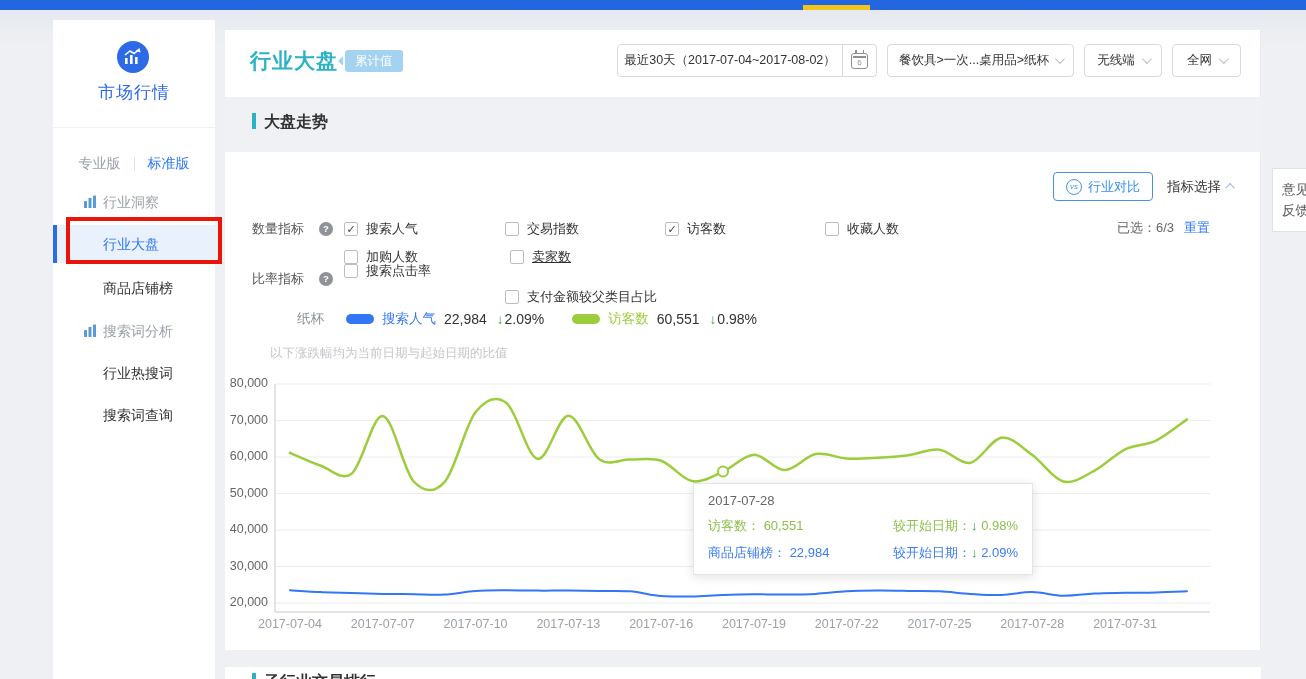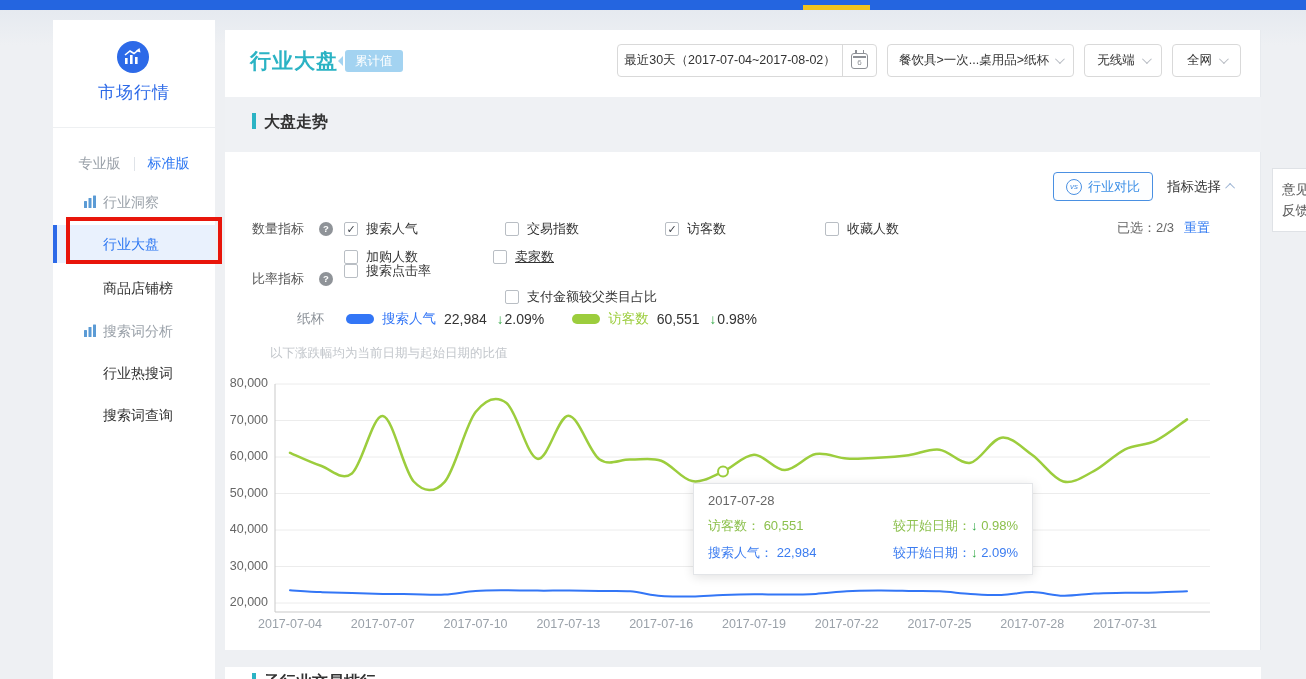--- a/index.html
+++ b/index.html
@@ -191,21 +191,21 @@
       <div class="btn-compare">
         <span class="vs-circle">vs</span>
         <span>行业对比</span>
       </div>
       <div class="ind-select">
         <span>指标选择</span>
         <span class="caret-up"></span>
       </div>
     </div>
     <div class="sel-row">
-      <span class="sel-info">已选：2/3</span>
+      <span class="sel-info">已选：6/3</span>
       <span class="reset">重置</span>
     </div>
 
     <div class="ind-label" style="top:68px">
       <span>数量指标</span>
       <span class="help">?</span>
     </div>
     <div class="ind-label" style="top:118px">
       <span>比率指标</span>
       <span class="help">?</span>
@@ -224,21 +224,21 @@
           <span class="ck-label">访客数</span>
         </span>
         <span class="ck" style="left: 600px; top: 68px;">
           <span class="box"></span>
           <span class="ck-label">收藏人数</span>
         </span>
         <span class="ck" style="left: 119px; top: 96px;">
           <span class="box"></span>
           <span class="ck-label">加购人数</span>
         </span>
-        <span class="ck" style="left: 268px; top: 96px; text-decoration: underline;">
+        <span class="ck" style="left: 285px; top: 96px; text-decoration: underline;">
           <span class="box"></span>
           <span class="ck-label">卖家数</span>
         </span>
       </div>
     <div class="checks" id="rchecks">
         <span class="ck" style="left: 119px; top: 110px;">
           <span class="box"></span>
           <span class="ck-label">搜索点击率</span>
         </span>
         <span class="ck" style="left: 280px; top: 118px; margin-top: 18px;">
@@ -283,21 +283,21 @@
           <circle cx="493.02" cy="101.6" r="5" fill="#fff" stroke="#9ccd3d" stroke-width="2"></circle>
           <path d="M60.0,220.3C65.2,220.6 80.6,221.6 90.9,222.1C101.2,222.5 111.5,222.8 121.9,223.1C132.2,223.4 142.5,223.7 152.8,223.9C163.1,224.1 173.4,224.1 183.7,224.2C194.0,224.4 204.3,225.2 214.7,224.6C225.0,224.1 235.3,221.7 245.6,221.0C255.9,220.2 266.2,220.3 276.5,220.2C286.8,220.2 297.1,220.5 307.4,220.6C317.8,220.7 328.1,220.5 338.4,220.6C348.7,220.7 359.0,220.8 369.3,221.0C379.6,221.1 389.9,220.5 400.2,221.3C410.5,222.2 420.8,225.2 431.2,226.1C441.5,226.9 451.8,226.6 462.1,226.4C472.4,226.2 482.7,225.3 493.0,225.0C503.3,224.6 513.6,224.3 524.0,224.2C534.3,224.2 544.6,224.7 554.9,224.6C565.2,224.5 575.5,224.4 585.8,223.9C596.1,223.3 606.4,221.9 616.7,221.3C627.0,220.8 637.4,220.7 647.7,220.6C658.0,220.5 668.3,220.8 678.6,221.0C688.9,221.1 699.2,220.8 709.5,221.3C719.8,221.8 730.2,223.3 740.5,223.9C750.8,224.5 761.1,225.3 771.4,225.0C781.7,224.7 792.0,222.0 802.3,222.1C812.6,222.2 822.9,225.5 833.3,225.7C843.6,225.9 853.9,224.0 864.2,223.5C874.5,223.0 884.8,223.0 895.1,222.8C905.4,222.6 915.7,222.7 926.0,222.4C936.3,222.2 951.8,221.5 957.0,221.3" fill="none" stroke="#3376f6" stroke-width="2" stroke-linecap="round"></path>
         </svg>
       <div class="tooltip">
         <div class="tt-title">2017-07-28</div>
         <div class="tt-row tt-row1">
           <span class="g"><span>访客数：</span> <span>60,551</span></span>
           <span class="g"><span>较开始日期：</span><span class="tt-arrow">↓</span> <span>0.98%</span></span>
         </div>
         <div class="tt-row tt-row2">
-          <span class="b"><span>搜索人气：</span> <span>22,984</span></span>
+          <span class="b"><span>商品店铺榜：</span> <span>22,984</span></span>
           <span class="b"><span>较开始日期：</span><span class="tt-arrow">↓</span> <span>2.09%</span></span>
         </div>
       </div>
     <div class="ytick" style="top: 225px;">20,000</div><div class="ytick" style="top: 188.5px;">30,000</div><div class="ytick" style="top: 152px;">40,000</div><div class="ytick" style="top: 115.5px;">50,000</div><div class="ytick" style="top: 79px;">60,000</div><div class="ytick" style="top: 42.5px;">70,000</div><div class="ytick" style="top: 6px;">80,000</div><div class="xtick" style="left: 20px;">2017-07-04</div><div class="xtick" style="left: 112.79px;">2017-07-07</div><div class="xtick" style="left: 205.58px;">2017-07-10</div><div class="xtick" style="left: 298.37px;">2017-07-13</div><div class="xtick" style="left: 391.16px;">2017-07-16</div><div class="xtick" style="left: 483.95px;">2017-07-19</div><div class="xtick" style="left: 576.74px;">2017-07-22</div><div class="xtick" style="left: 669.53px;">2017-07-25</div><div class="xtick" style="left: 762.32px;">2017-07-28</div><div class="xtick" style="left: 855.11px;">2017-07-31</div></div>
   </div>
 
   <div class="next-card">
     <div class="next-head">
       <span class="tealbar"></span><span>子行业交易排行</span>
     </div>

